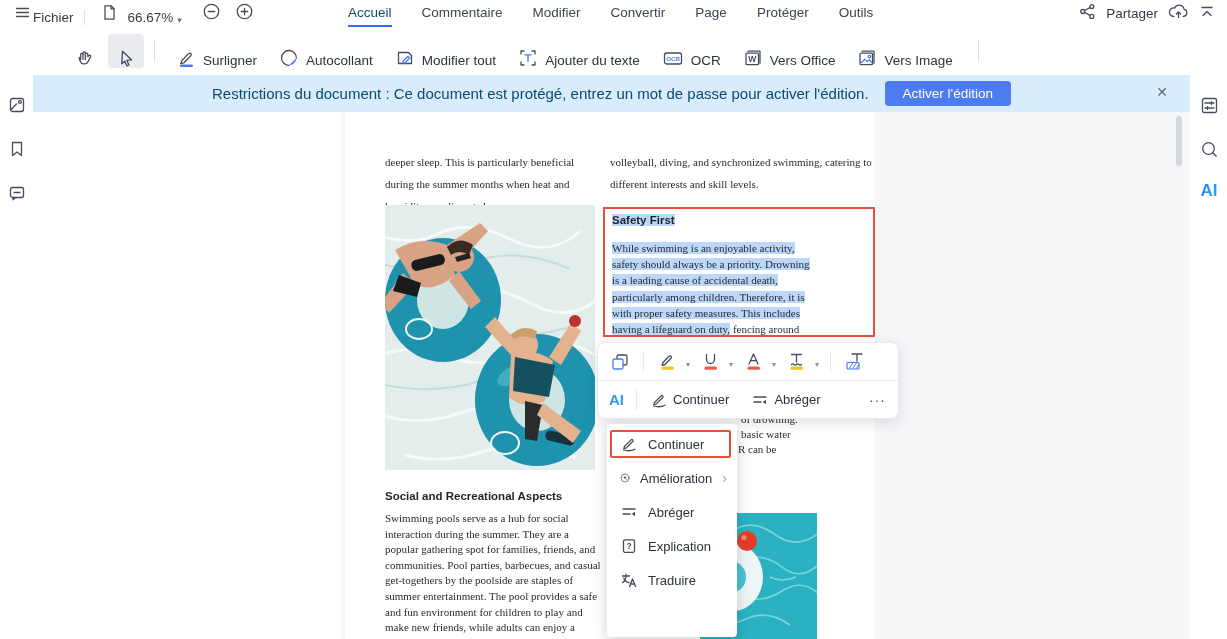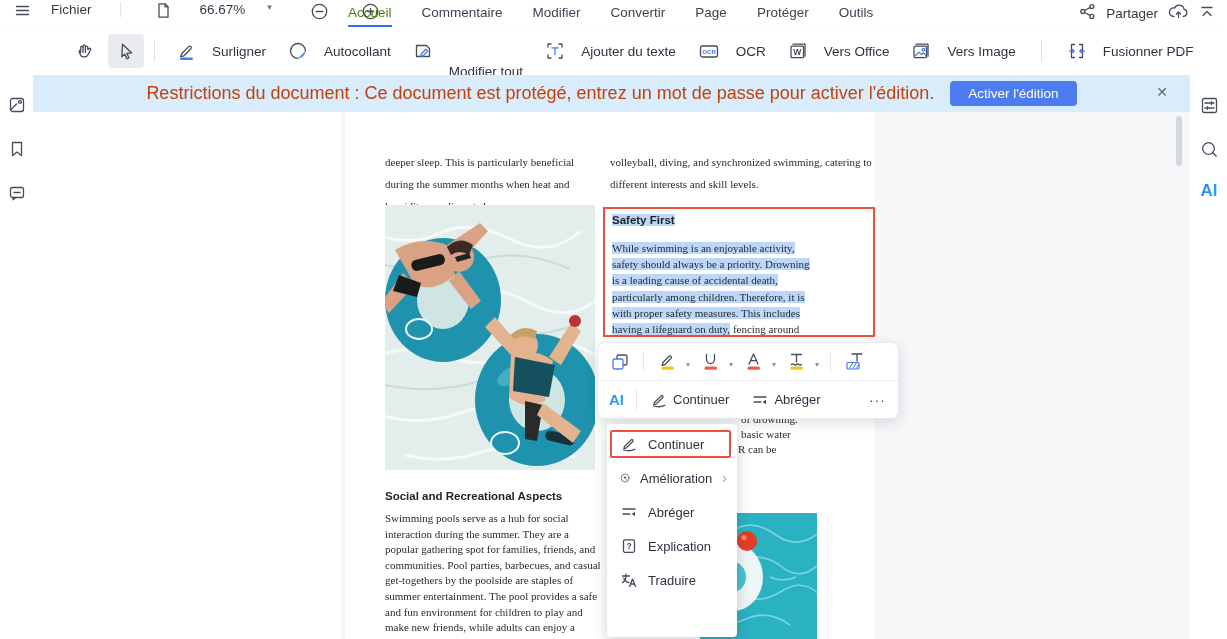--- a/index.html
+++ b/index.html
@@ -2,37 +2,37 @@
 <html><head>
 <meta charset="utf-8">
 <style>
   html,body{margin:0;padding:0;background:#fff;}
   .app{position:relative;width:1227px;height:639px;overflow:hidden;background:#fff;
        font-family:"Liberation Sans",sans-serif;color:#3a4150;-webkit-font-smoothing:antialiased;}
   .ic{stroke:#454d5c;fill:none;stroke-width:1.3;stroke-linecap:round;stroke-linejoin:round;}
   .ic-blue{stroke:#4a7cf0;fill:none;stroke-width:1.3;stroke-linecap:round;stroke-linejoin:round;}
   
   .menubar{position:absolute;top:0;left:0;width:1227px;height:27px;background:#fff;display:flex;align-items:center;}
-  .mb-left{display:flex;align-items:flex-start;gap:20px;padding-left:14px;}
+  .mb-left{display:flex;align-items:flex-end;gap:2px;padding-left:14px;}
   .mb-label{font-size:13.5px;color:#333a46;}
   .vsep{width:1px;height:15px;background:#dfe2e7;margin:0 8px;}
   .caret{font-size:9px;color:#6b7280;margin-left:2px;}
   .mb-tabs{position:absolute;left:348px;top:0;height:27px;display:flex;align-items:center;gap:30px;}
   .tab{font-size:13.5px;color:#3c4554;height:25px;display:flex;align-items:center;border-bottom:2.5px solid transparent;cursor:default;}
-  .tab.active{color:#4d7c0f;border-bottom-color:#2f6ef6;}
+  .tab.active{color:#0c4a6e;border-bottom-color:#2f6ef6;}
   .mb-right{position:absolute;right:12px;top:0;height:27px;display:flex;align-items:center;gap:10px;}
   
   .toolbar{position:absolute;top:27px;left:0;width:1227px;height:48px;background:#fff;display:flex;align-items:center;
            border-bottom:1px solid #e9ebef;box-shadow:0 1px 3px rgba(40,50,70,.06);}
-  .tool{display:flex;align-items:center;gap:16px;padding:0 11px;height:34px;border-radius:4px;font-size:13.5px;color:#2c3340;}
+  .tool{display:flex;align-items:flex-end;gap:7px;padding:0 11px;height:34px;border-radius:4px;font-size:13.5px;color:#2c3340;}
   .tool-icon-only{padding:0 8px;}
   .tool.selected{background:#e9ebef;}
   
   .banner{position:absolute;top:75px;left:33px;width:1157px;height:37px;background:#d9ecfb;display:flex;align-items:center;justify-content:center;gap:16px;}
-  .banner-msg{font-size:18px;color:#c2410c;text-align:right;}
+  .banner-msg{font-size:15px;color:#0c4a6e;text-align:right;}
   .banner-btn{background:#4d7cf0;color:#fff;border:none;border-radius:4px;font-size:13.5px;padding:5px 18px;font-family:inherit;}
   .banner-x{position:absolute;right:22px;top:9px;font-size:14px;color:#5f6875;}
   
   .sidebar-l{position:absolute;top:75px;left:0;width:33px;height:564px;background:#fff;}
   .sidebar-r{position:absolute;top:75px;right:0;width:37px;height:564px;background:#fff;}
   .sb-btn{position:absolute;left:7px;width:20px;height:20px;display:flex;align-items:center;justify-content:center;}
   .sidebar-r .sb-btn{left:9px;}
   .ai-text{font-weight:800;font-size:17px;background:linear-gradient(120deg,#2f7cf6,#1fb1f2);
            -webkit-background-clip:text;background-clip:text;color:transparent;letter-spacing:0;}
   
@@ -201,27 +201,20 @@
     <span class="tool">
       <svg width="20" height="20" viewBox="0 0 20 20">
           <path class="ic" d="M5 3.2h12v12"></path>
           <rect class="ic" x="3" y="5.2" width="12.5" height="11.5" rx="1"></rect>
           <circle class="ic-blue" cx="12.5" cy="8.6" r="1.3"></circle>
           <path class="ic-blue" d="M4.5 14.5l3.4-3.4 2.5 2.5 1.8-1.8 2.6 2.6"></path>
         </svg>
       <span class="qb-label" style="font-size:13.5px;">Vers Image</span>
     </span>
     <span class="vsep" style="height:22px;margin:0 14px;"></span>
-    <span class="tool">
-      <svg width="20" height="20" viewBox="0 0 20 20">
-          <path class="ic" d="M7.5 3.5H4.5v13h3M12.5 3.5h3v13h-3"></path>
-          <path class="ic-blue" d="M2.8 10h4.4M5.7 8.5L7.2 10l-1.5 1.5M17.2 10h-4.4M14.3 8.5L12.8 10l1.5 1.5"></path>
-        </svg>
-      <span class="qb-label" style="font-size:13.5px;">Fusionner PDF</span>
-    </span>
   </div>
 
   <div class="banner">
     <span class="banner-msg">Restrictions du document : Ce document est protégé, entrez un mot de passe pour activer l'édition.</span>
     <button class="banner-btn">Activer l'édition</button>
     <span class="banner-x">✕</span>
   </div>
 
   <aside class="sidebar-l">
     <span class="sb-btn" style="top:20px;">

